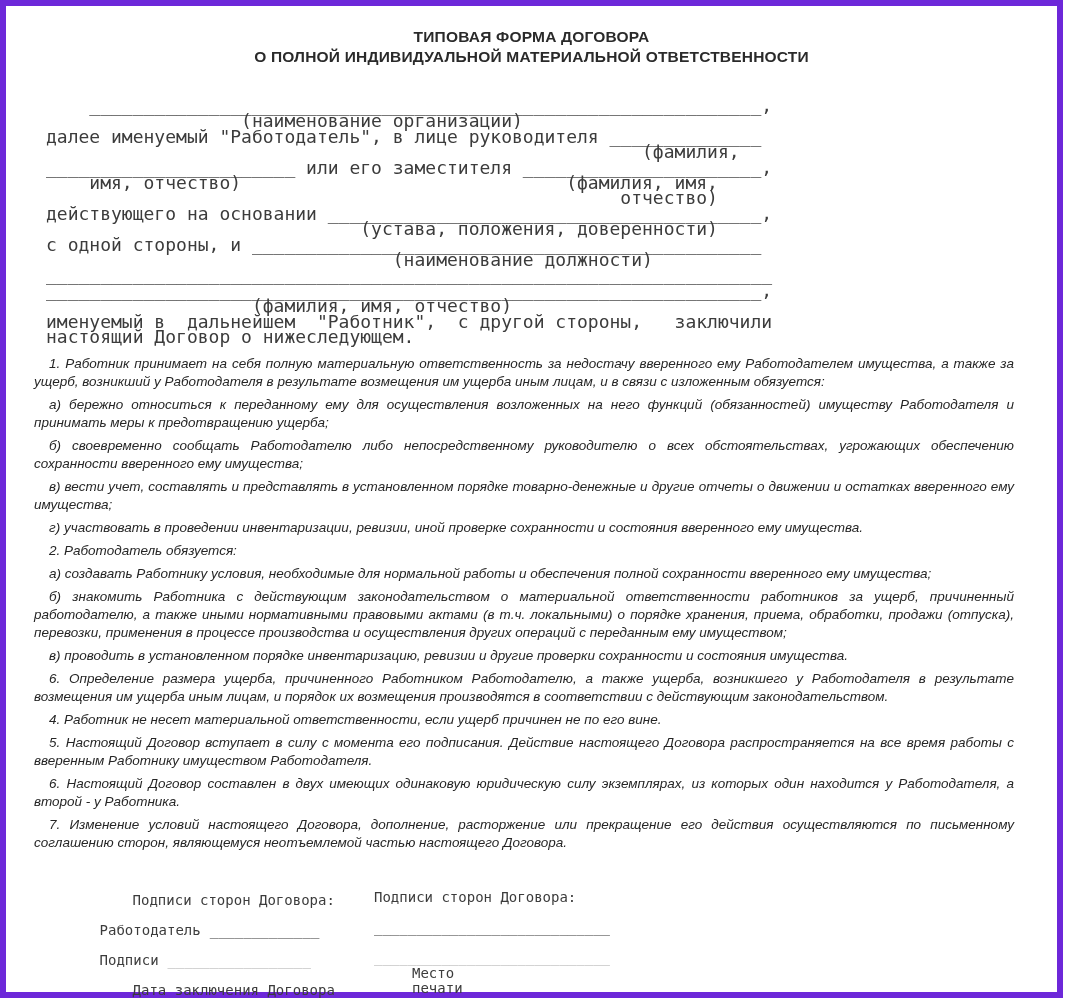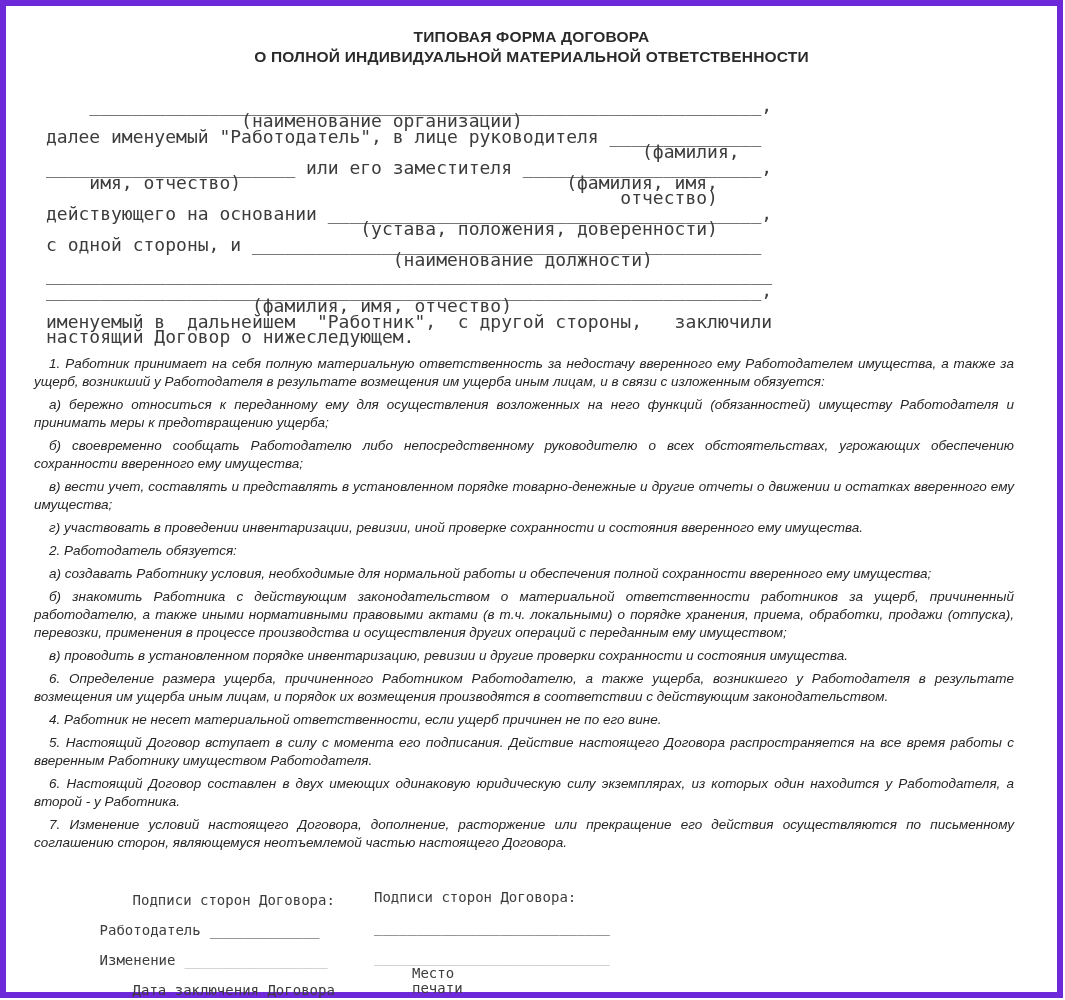--- a/index.html
+++ b/index.html
@@ -111,21 +111,21 @@
       <span>Подписи сторон Договора:</span>
       <span class="fright">Подписи сторон Договора:</span>
     </div>
 
     <div class="frow">
       <span>Работодатель</span><span class="gap"></span><span class="blank-line dark">_____________</span>
       <span class="fright blank-line dark">____________________________</span>
     </div>
 
     <div class="frow">
-      <span>Изменение</span><span class="gap"></span><span class="blank-line light">_________________</span>
+      <span>Подписи</span><span class="gap"></span><span class="blank-line light">_________________</span>
       <span class="fright blank-line light">____________________________</span>
     </div>
 
     <div class="frow date-row">
       <span>Дата заключения Договора</span>
       <span class="seal"><span>Место</span><br><span>печати</span></span>
     </div>
 
   </div>
 

